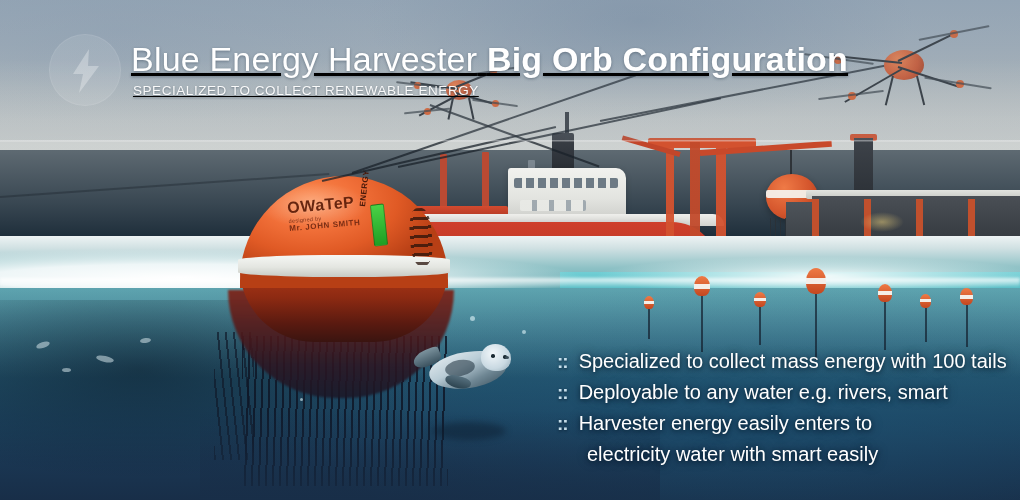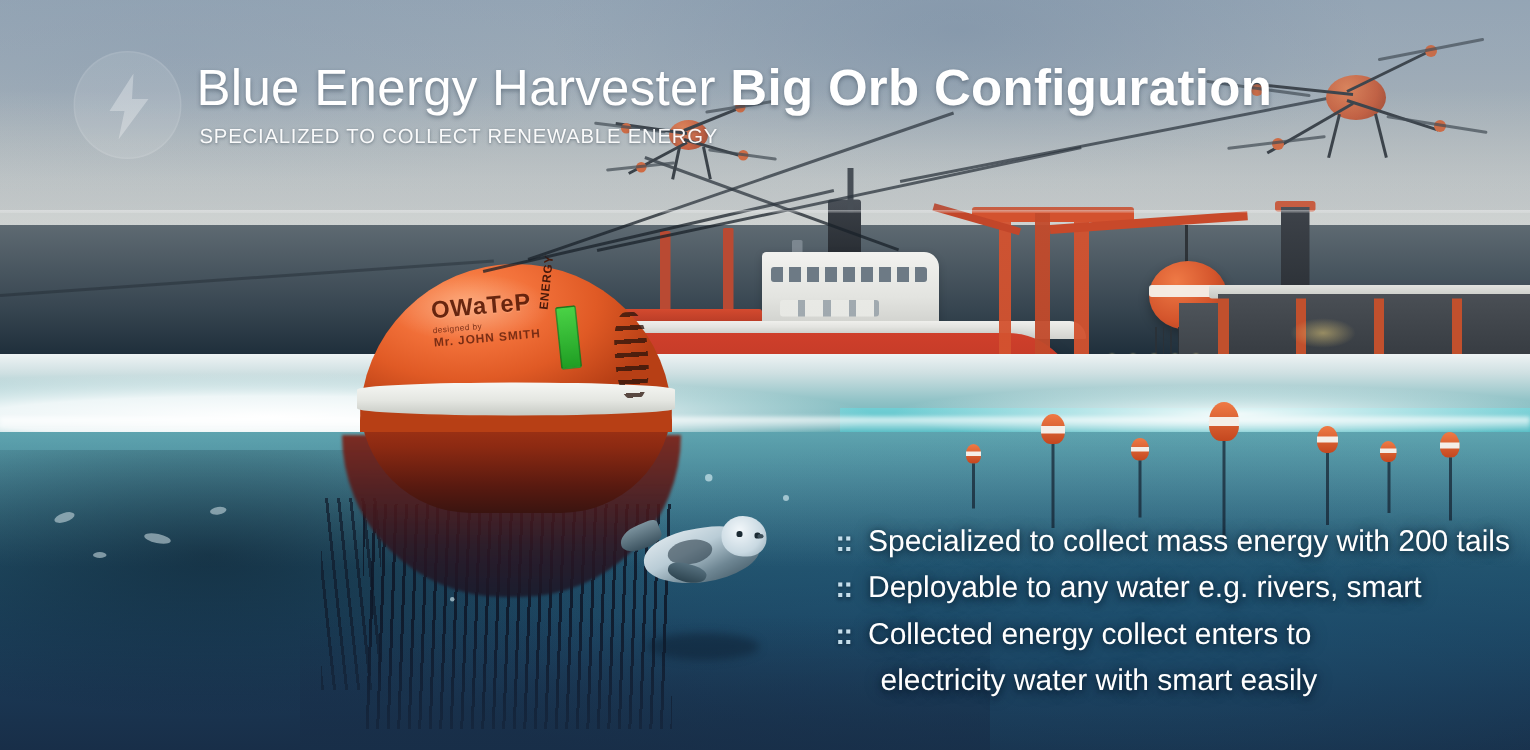--- a/index.html
+++ b/index.html
@@ -37,21 +37,21 @@
     z-index:41;
   }
   .logo-badge {
     position:absolute; left:49px; top:34px; width:72px; height:72px;
     border-radius:50%;
     background:rgba(255,255,255,.10);
     border:1px solid rgba(255,255,255,.08);
     z-index:42;
   }
   .logo-badge svg { position:absolute; left:21px; top:14px; }
-  .title-wrap { position:absolute; left:131px; top:38px; z-index:43; }
+  .title-wrap { position:absolute; left:131px; top:38px; z-index:43;text-decoration:underline; }
   .title-line {
     font-size:34px; line-height:42px; letter-spacing:.2px;
     color:#fff; white-space:nowrap;
     text-shadow:0 1px 3px rgba(40,55,70,.45);
   }
   .title-light { font-weight:300; }
   .title-bold  { font-weight:700; }
   .subtitle {
     margin-top:3px; margin-left:2px;
     font-size:13.5px; letter-spacing:.55px; font-weight:400;
@@ -607,26 +607,26 @@
   </div>
 
   <div class="title-wrap">
     <div class="title-line"><span class="title-light">Blue Energy Harvester</span> <span class="title-bold">Big Orb Configuration</span></div>
     <div class="subtitle">SPECIALIZED TO COLLECT RENEWABLE ENERGY</div>
   </div>
 
   <div class="bullets">
     <div class="bullet-row">
       <span class="bullet-mark">::</span>
-      <span class="bullet-text">Specialized to collect mass energy with 200 tails</span>
+      <span class="bullet-text">Specialized to collect mass energy with 100 tails</span>
     </div>
     <div class="bullet-row">
       <span class="bullet-mark">::</span>
       <span class="bullet-text">Deployable to any water e.g. rivers, smart</span>
     </div>
     <div class="bullet-row">
       <span class="bullet-mark">::</span>
-      <span class="bullet-text">Collected energy collect enters to</span>
+      <span class="bullet-text">Harvester energy easily enters to</span>
     </div>
     <div class="bullet-cont"><span>electricity water </span><b>with smart easily</b></div>
   </div>
 
 </div>
 
 </body></html>

